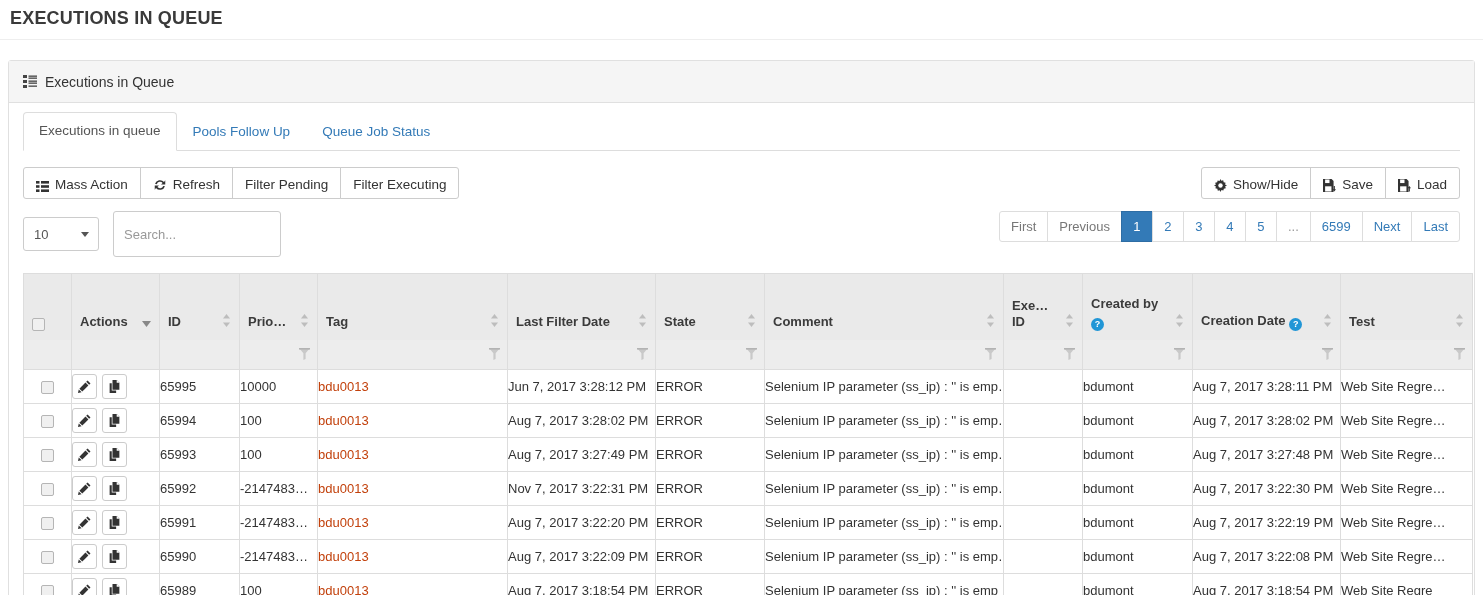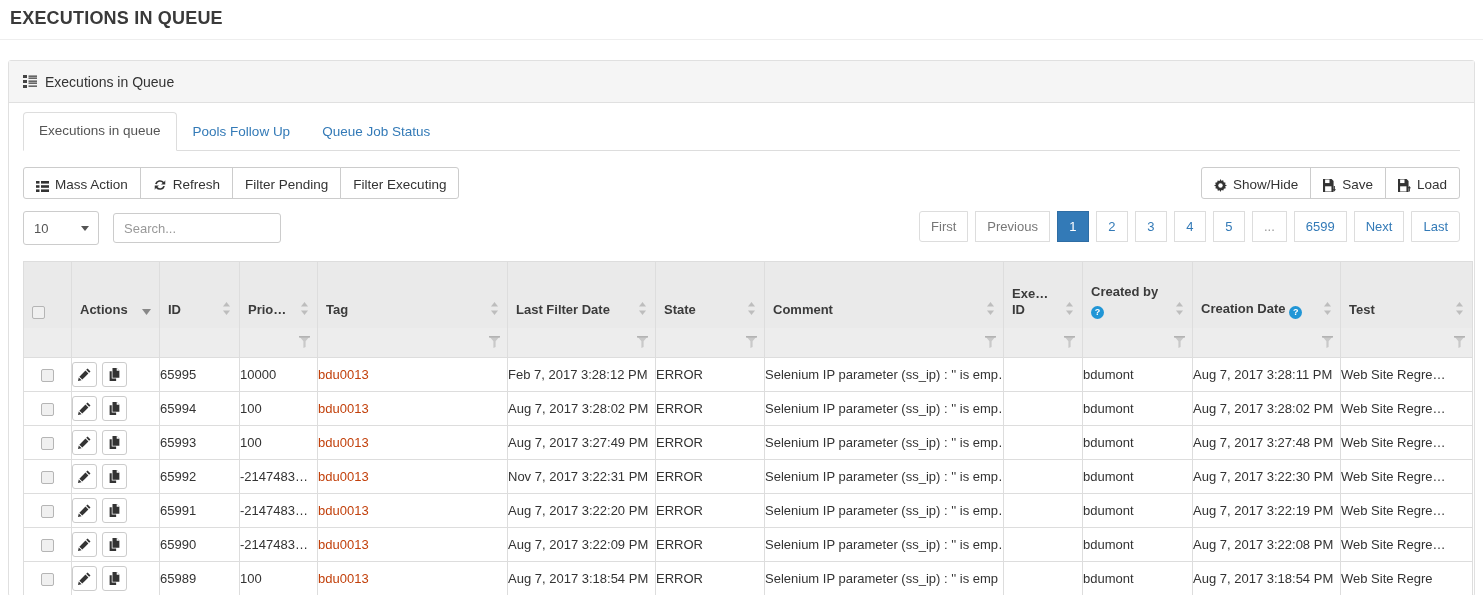--- a/index.html
+++ b/index.html
@@ -121,33 +121,33 @@
     cursor: pointer;
   }
   .select-caret {
     position: absolute; right: 9px; top: 50%;
     width: 0; height: 0; margin-top: -2px;
     border-left: 4px solid transparent;
     border-right: 4px solid transparent;
     border-top: 5px solid #555;
   }
   .search-input {
-    width: 168px; height: 30px;
+    width: 168px; height: 46px;
     border: 1px solid #cccccc;
     border-radius: 3px;
     font-size: 13px;
     padding: 0 10px;
     color: #a16207;
     font-family: "Liberation Sans", sans-serif;
     background: #fff;
   }
   .search-input::placeholder { color: #999999; }
 
   
-  .pagination { display: flex; gap: 8px; }
+  .pagination { display: flex; }
   .pg {
     min-width: 32px;
     height: 31px;
     border: 1px solid #dddddd;
     margin-left: -1px;
     display: flex;
     align-items: center;
     justify-content: center;
     font-size: 13px;
     color: #337ab7;
@@ -573,21 +573,21 @@
                         <path d="M10.7 0v3.3H14z" fill="#fff"></path>
                         <path d="M2 4h2.6v9H10v3H2z" fill="#333"></path>
                       </svg>
                     </span>
                   </span>
                 </div>
               </td>
               <td>65995</td>
               <td>10000</td>
               <td><span class="link">bdu0013</span></td>
-              <td>Feb 7, 2017 3:28:12 PM</td>
+              <td>Jun 7, 2017 3:28:12 PM</td>
               <td>ERROR</td>
               <td>Selenium IP parameter (ss_ip) : '' is emp…</td>
               <td></td>
               <td>bdumont</td>
               <td>Aug 7, 2017 3:28:11 PM</td>
               <td>Web Site Regre…</td>
             </tr>
             <tr>
               <td class="cell-check"><span class="cb"></span></td>
               <td>

